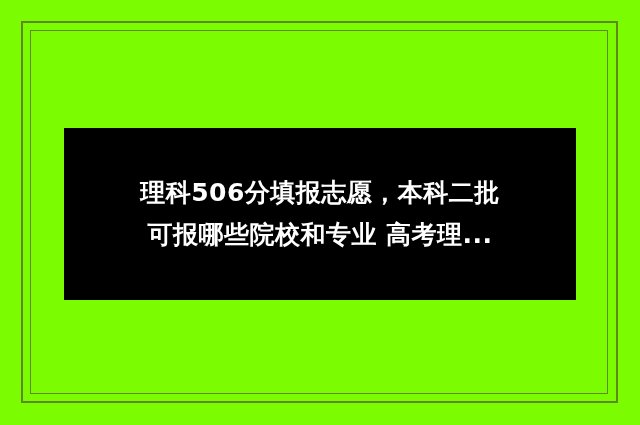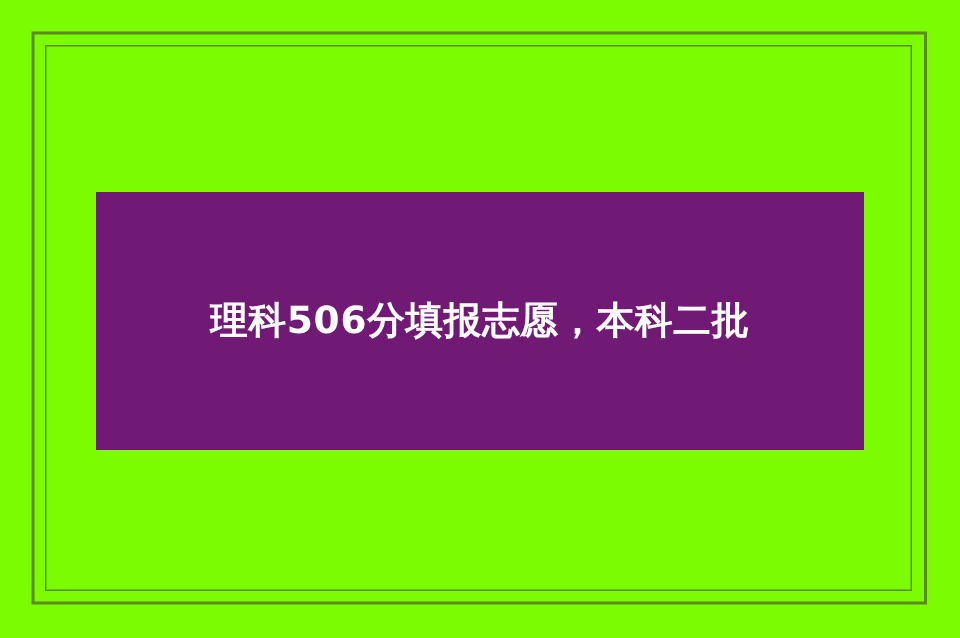--- a/index.html
+++ b/index.html
@@ -47,21 +47,21 @@
     pointer-events: none;
   }
 
   
   .caption-panel {
     position: absolute;
     left: 64px;
     top: 128px;
     width: 512px;
     height: 172px;
-    background: #701a75;
+    background: #000000;
     box-sizing: border-box;
     display: flex;
     flex-direction: column;
     align-items: center;
     justify-content: center;
   }
 
   .caption-text {
     width: 100%;
     text-align: center;
@@ -86,17 +86,18 @@
 <div class="canvas">
 
   <div class="frame-outer"></div>
 
   <div class="frame-inner"></div>
 
   <div class="caption-panel">
 
     <div class="caption-text">
       <span class="caption-line">理科506分填报志愿，本科二批</span>
+      <span class="caption-line">可报哪些院校和专业 高考理...</span>
     </div>
 
   </div>
 
 </div>
 
 </body></html>

